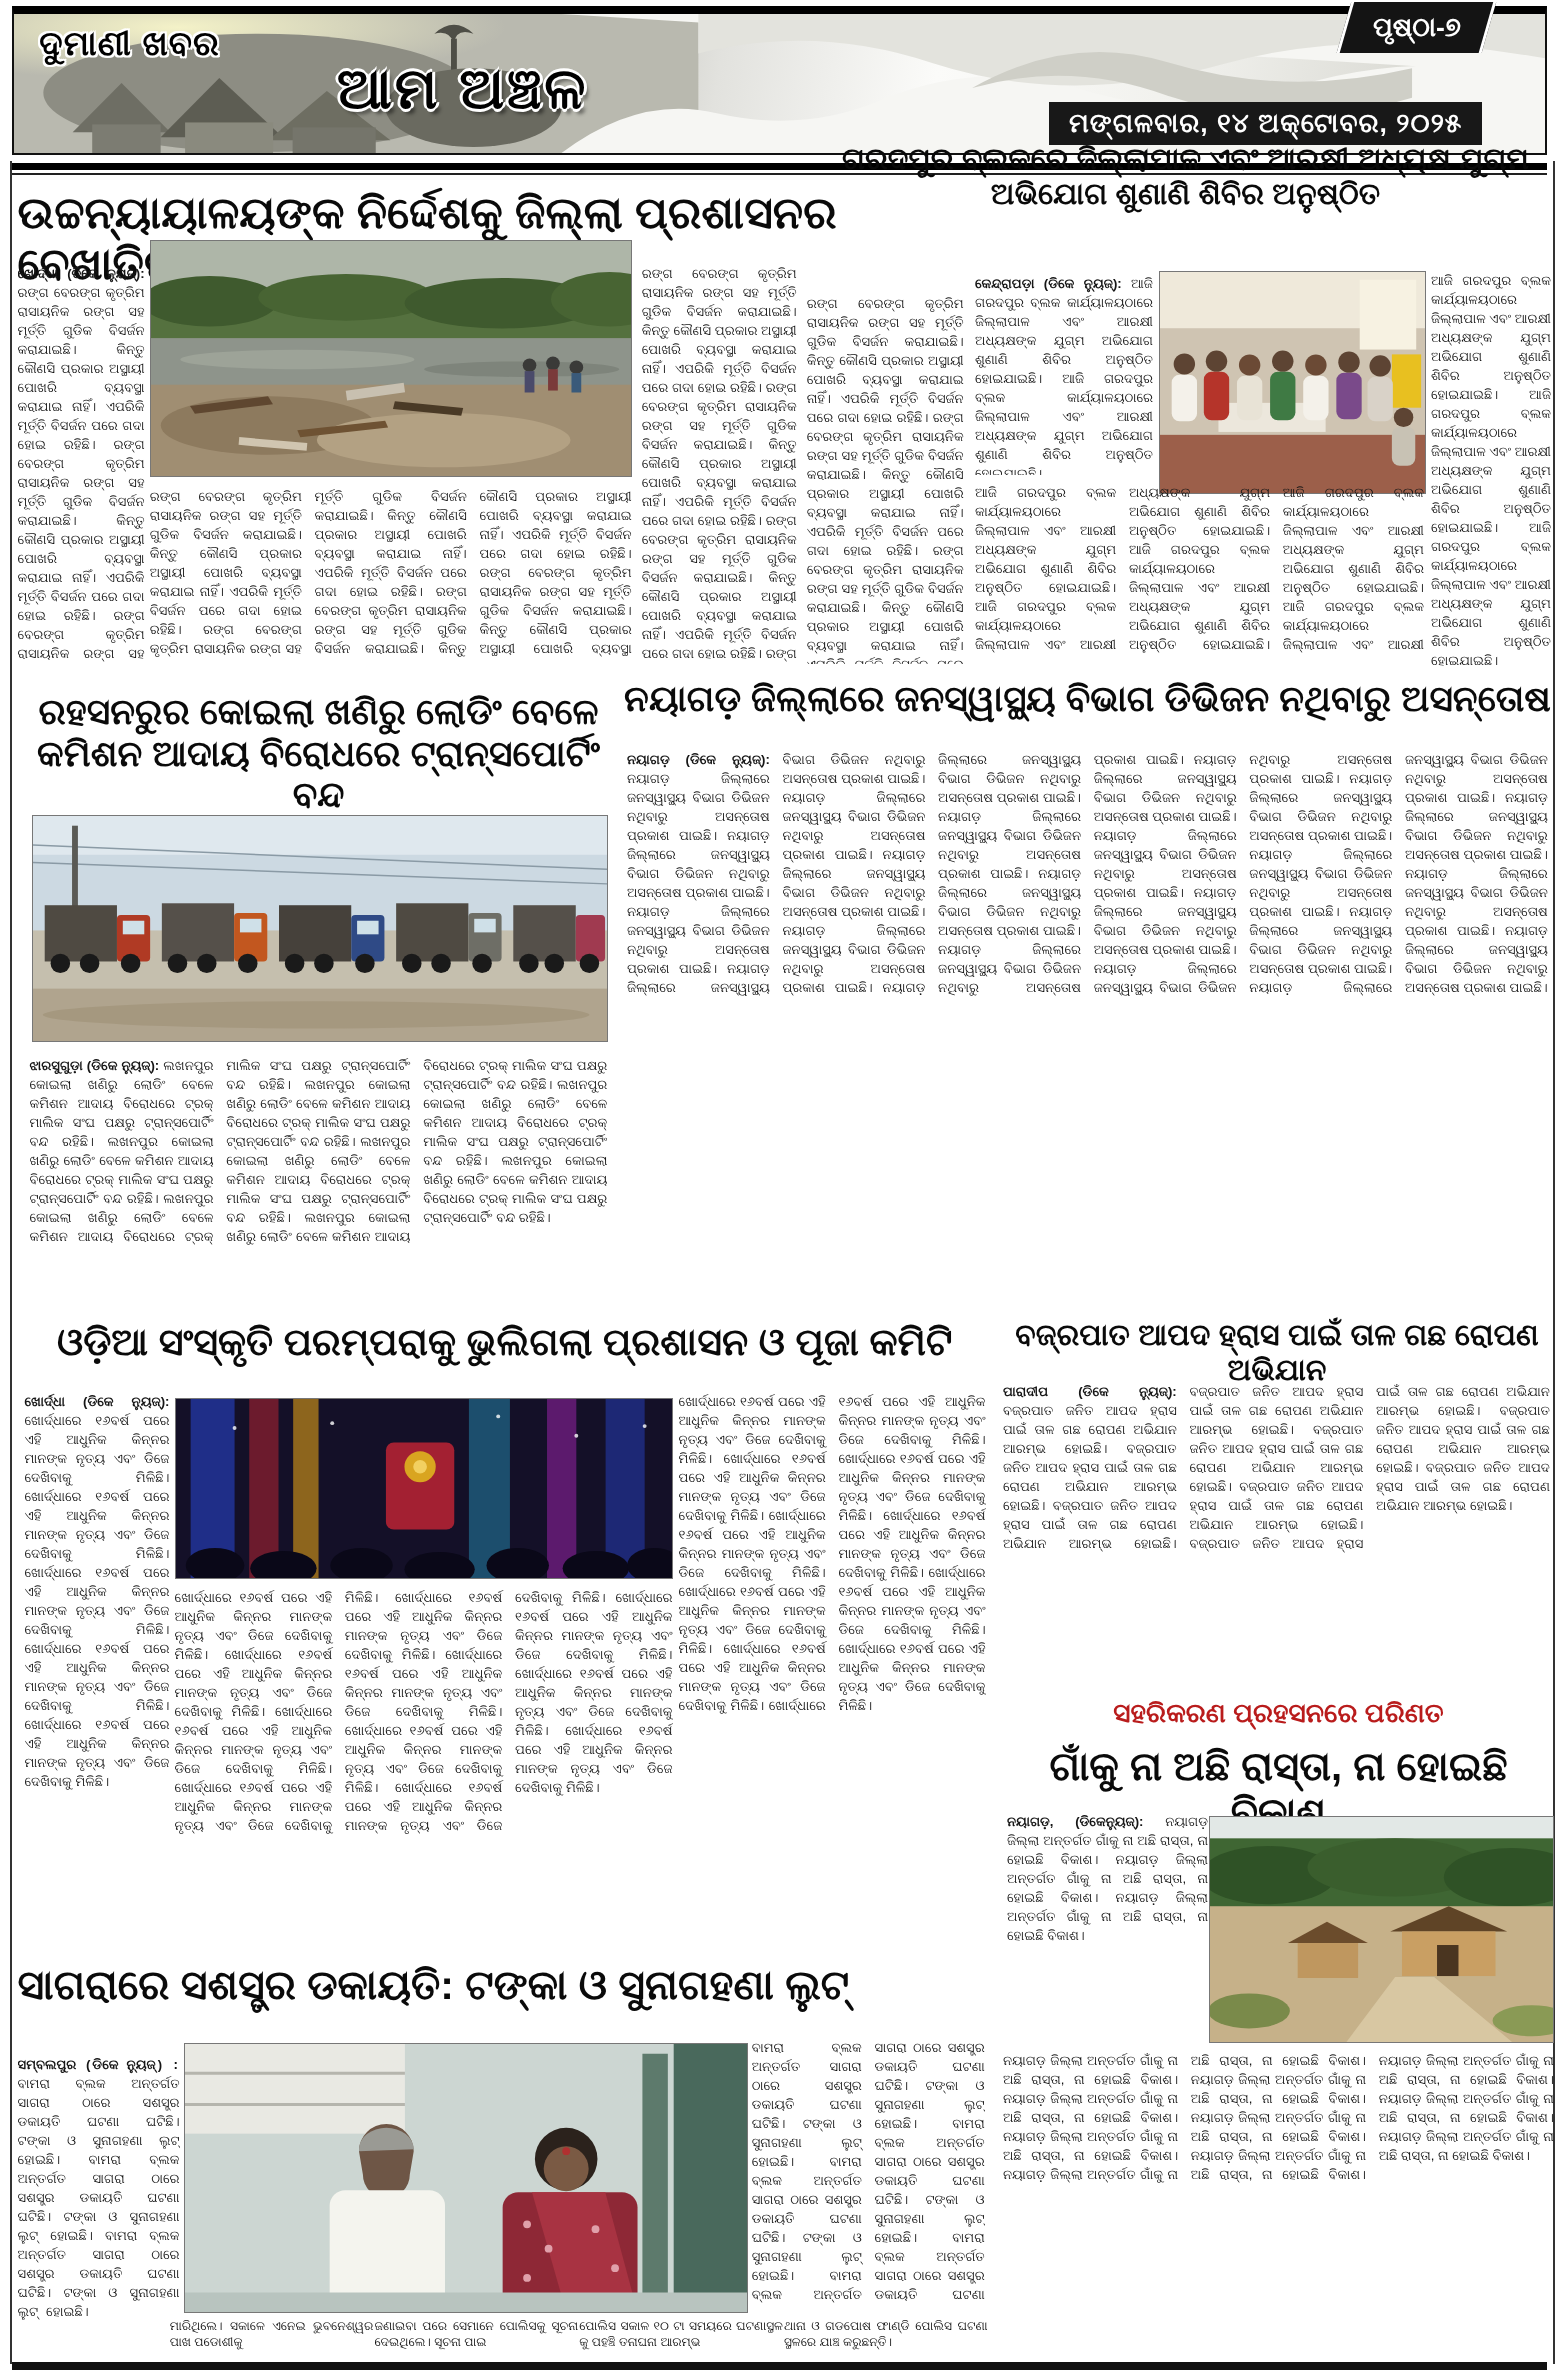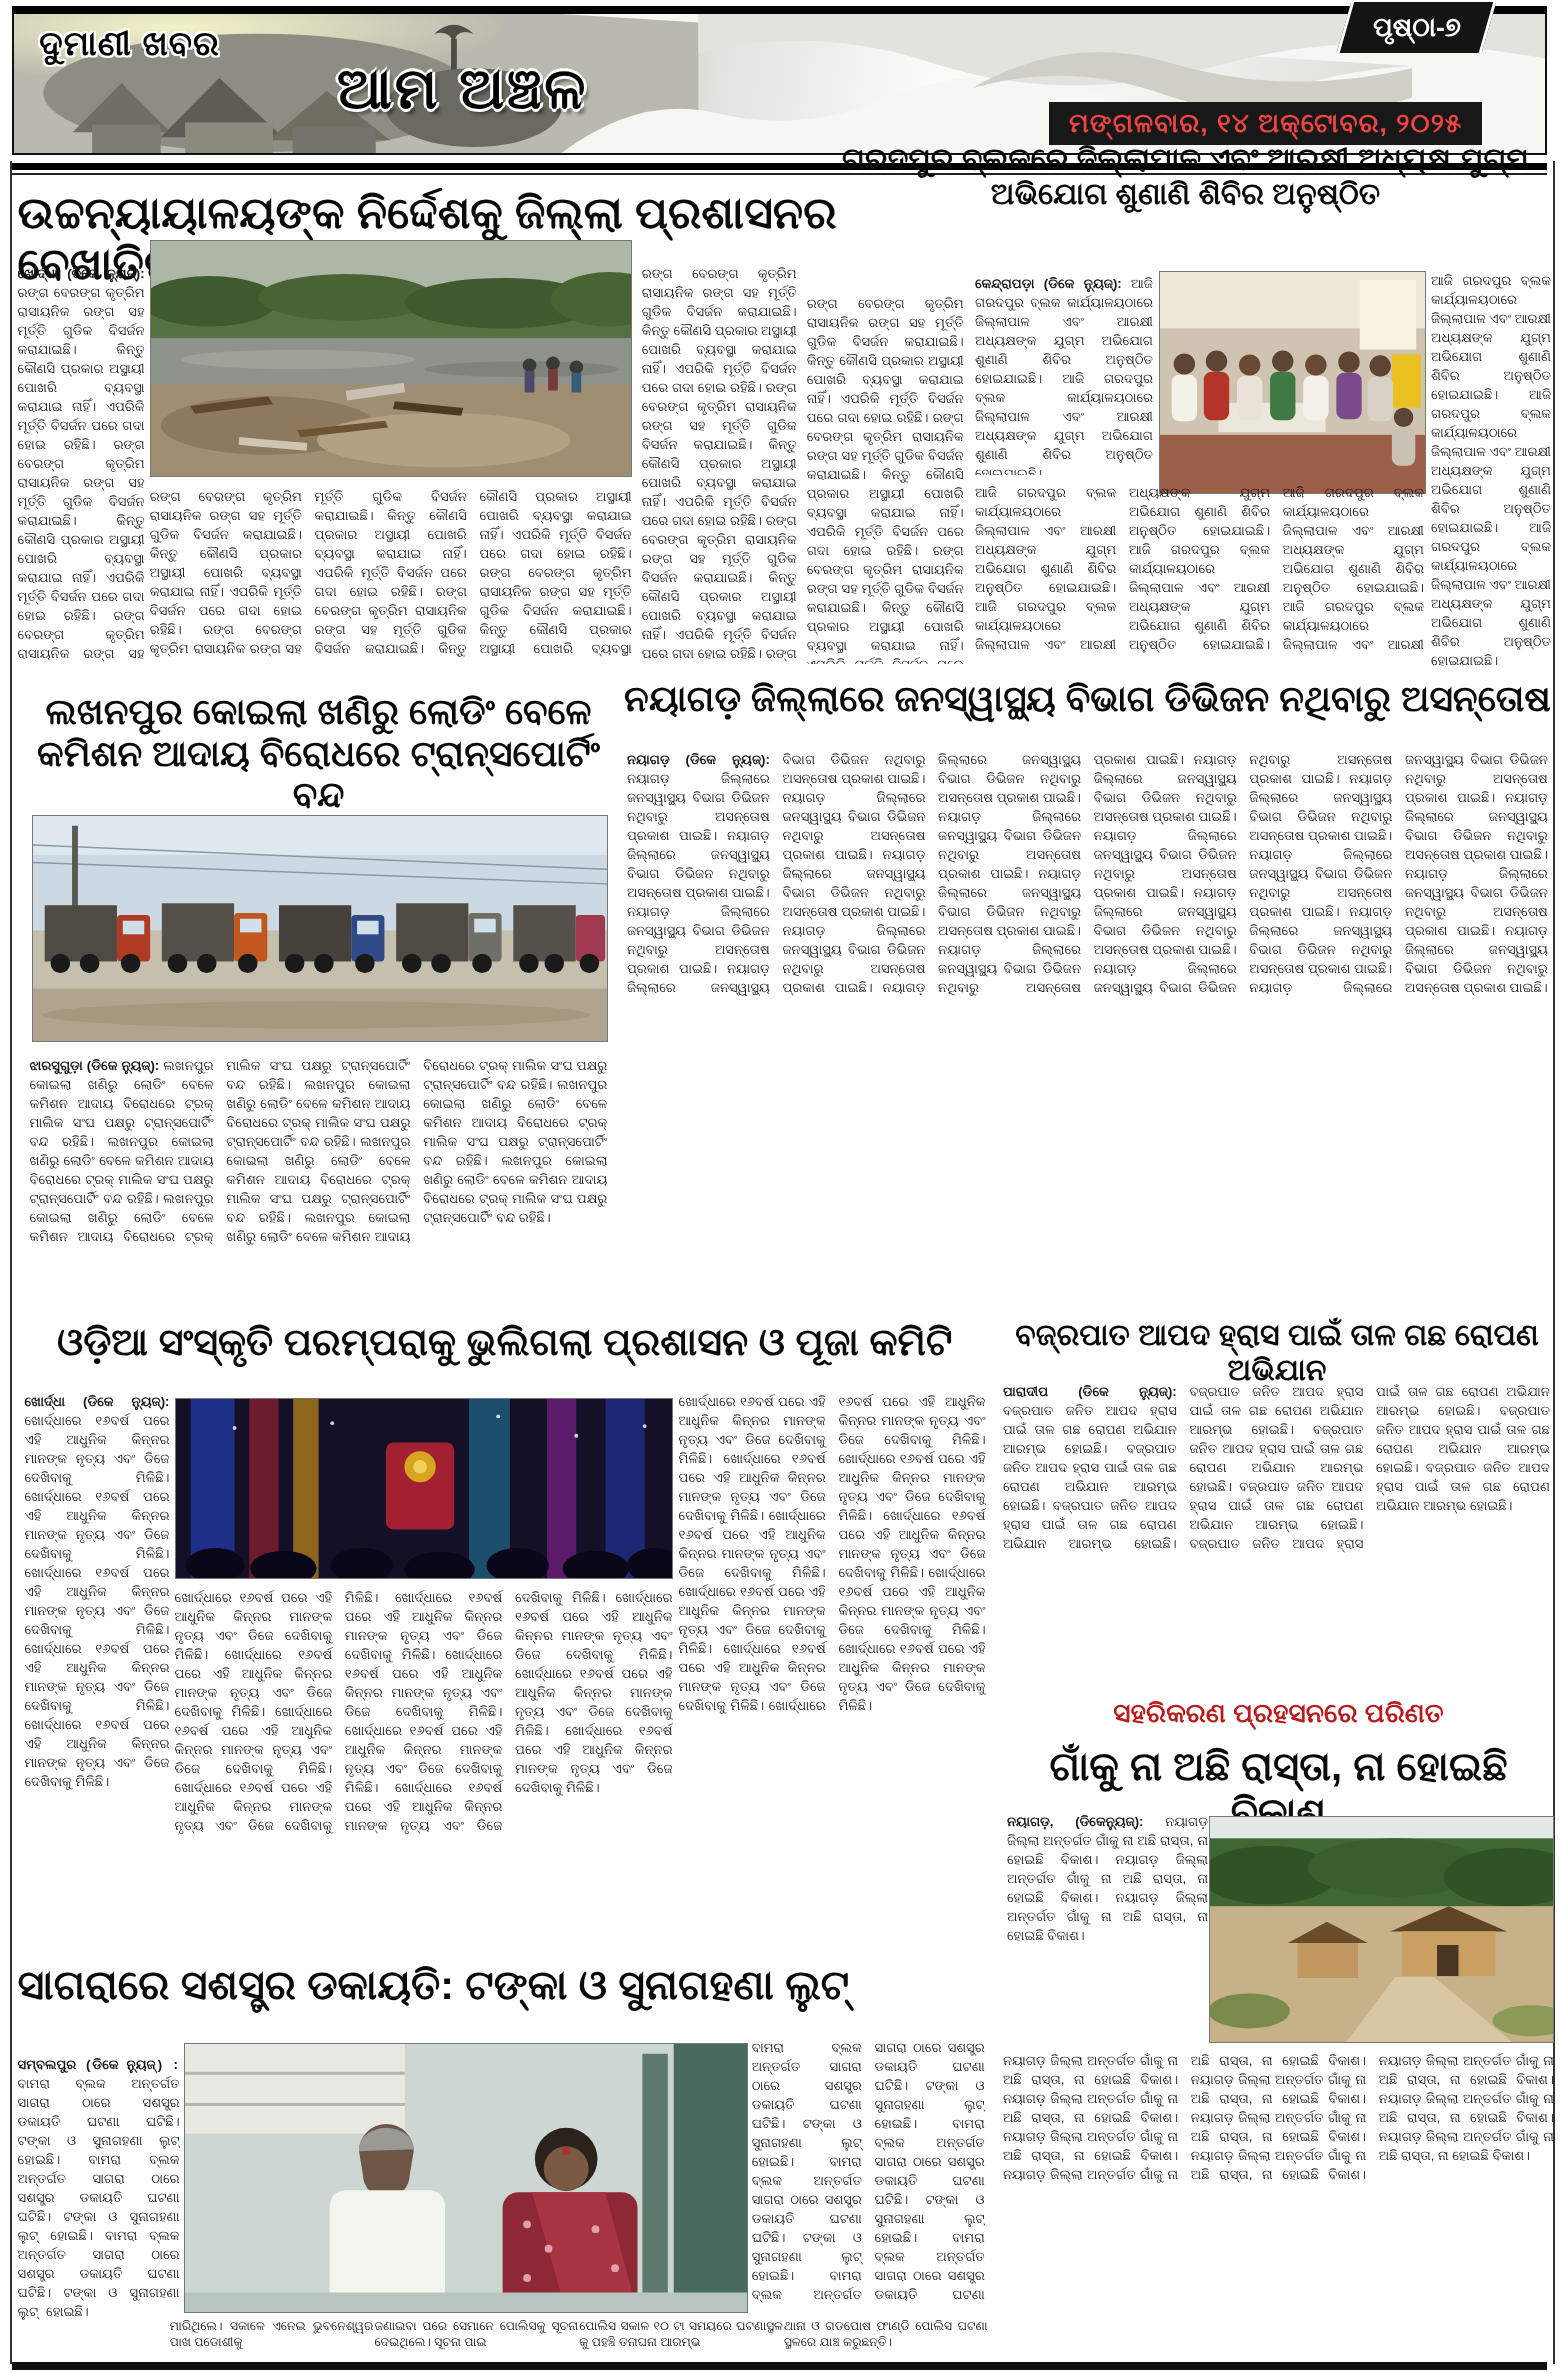--- a/index.html
+++ b/index.html
@@ -12,21 +12,21 @@
           background:linear-gradient(100deg,#c9c9bb 0%,#8a8a82 16%,#a9a9a1 30%,#e2e2de 46%,#fbfbf9 60%,#f1f1ed 76%,#dcdcd6 90%,#c8c8c2 100%);}
   .banner svg{display:block;width:100%;height:100%;}
   .paper-name{position:absolute;left:25.5px;top:9.8px;font-size:34px;font-weight:bold;color:#000;
           letter-spacing:1px;
           text-shadow:-2px 0 #fff,2px 0 #fff,0 -2px #fff,0 2px #fff,-2px -2px #fff,2px 2px #fff,-2px 2px #fff,2px -2px #fff;}
   .section-title{position:absolute;left:323px;top:41px;font-size:57px;font-weight:900;color:#000;letter-spacing:2.9px;
           text-shadow:-2.9px 0 #fff,2.9px 0 #fff,0 -2.9px #fff,0 2.9px #fff,3.9px 4.9px 3.9px rgba(0,0,0,.45);}
   .page-tag{position:absolute;right:73px;top:2px;background:#141414;color:#fff;font-size:26.5px;font-weight:bold;
           padding:9.8px 25.5px;transform:skewX(-16deg);border-left:3.9px solid #fff;border-right:3.9px solid #fff;}
   .page-tag span{display:inline-block;transform:skewX(16deg);}
-  .date-box{position:absolute;right:80px;top:102px;background:#181818;color:#ef4444;font-size:26.5px;font-weight:bold;
+  .date-box{position:absolute;right:80px;top:102px;background:#181818;color:#ffffff;font-size:26.5px;font-weight:bold;
           padding:5.9px 19.6px;letter-spacing:1px;}
   .rule-thick{position:absolute;left:11.8px;width:1535px;height:6.9px;background:#000;}
   .rule-thin{position:absolute;left:11.8px;width:1535px;height:2px;background:#222;}
   .frame-l{position:absolute;left:9.8px;top:161px;width:2px;height:2203px;background:#333;}
   .frame-r{position:absolute;left:1553px;top:161px;width:2px;height:2203px;background:#333;}
   .bottom-bar{position:absolute;left:11.8px;top:2362px;width:1535px;height:7.8px;background:#111;}
   
   .headline{font-weight:bold;color:#0a0a0a;line-height:1.16;letter-spacing:0;}
   .centered{text-align:center;}
   .body-text{font-size:13.2px;line-height:1.44;text-align:justify;overflow:hidden;word-break:break-word;color:#161616;}
@@ -145,21 +145,21 @@
           <rect x="213" y="108" width="26" height="46" rx="8" fill="#d9d2c8"></rect>
         <circle cx="250" cy="150" r="10" fill="#5d4433"></circle>
           <rect x="238" y="160" width="24" height="40" rx="8" fill="#c8c2b4"></rect>
       </svg>
     </div>
     <div class="body-text abs" style="left:613px;top:129px;width:120px;height:397px;">ଆଜି ଗରଦପୁର ବ୍ଲକ କାର୍ଯ୍ୟାଳୟଠାରେ ଜିଲ୍ଲାପାଳ ଏବଂ ଆରକ୍ଷୀ ଅଧ୍ୟକ୍ଷଙ୍କ ଯୁଗ୍ମ ଅଭିଯୋଗ ଶୁଣାଣି ଶିବିର ଅନୁଷ୍ଠିତ ହୋଇଯାଇଛି। ଆଜି ଗରଦପୁର ବ୍ଲକ କାର୍ଯ୍ୟାଳୟଠାରେ ଜିଲ୍ଲାପାଳ ଏବଂ ଆରକ୍ଷୀ ଅଧ୍ୟକ୍ଷଙ୍କ ଯୁଗ୍ମ ଅଭିଯୋଗ ଶୁଣାଣି ଶିବିର ଅନୁଷ୍ଠିତ ହୋଇଯାଇଛି। ଆଜି ଗରଦପୁର ବ୍ଲକ କାର୍ଯ୍ୟାଳୟଠାରେ ଜିଲ୍ଲାପାଳ ଏବଂ ଆରକ୍ଷୀ ଅଧ୍ୟକ୍ଷଙ୍କ ଯୁଗ୍ମ ଅଭିଯୋଗ ଶୁଣାଣି ଶିବିର ଅନୁଷ୍ଠିତ ହୋଇଯାଇଛି।</div>
     <div class="body-text cols-3 abs" style="left:157px;top:341px;width:449px;height:186px;">ଆଜି ଗରଦପୁର ବ୍ଲକ କାର୍ଯ୍ୟାଳୟଠାରେ ଜିଲ୍ଲାପାଳ ଏବଂ ଆରକ୍ଷୀ ଅଧ୍ୟକ୍ଷଙ୍କ ଯୁଗ୍ମ ଅଭିଯୋଗ ଶୁଣାଣି ଶିବିର ଅନୁଷ୍ଠିତ ହୋଇଯାଇଛି। ଆଜି ଗରଦପୁର ବ୍ଲକ କାର୍ଯ୍ୟାଳୟଠାରେ ଜିଲ୍ଲାପାଳ ଏବଂ ଆରକ୍ଷୀ ଅଧ୍ୟକ୍ଷଙ୍କ ଯୁଗ୍ମ ଅଭିଯୋଗ ଶୁଣାଣି ଶିବିର ଅନୁଷ୍ଠିତ ହୋଇଯାଇଛି। ଆଜି ଗରଦପୁର ବ୍ଲକ କାର୍ଯ୍ୟାଳୟଠାରେ ଜିଲ୍ଲାପାଳ ଏବଂ ଆରକ୍ଷୀ ଅଧ୍ୟକ୍ଷଙ୍କ ଯୁଗ୍ମ ଅଭିଯୋଗ ଶୁଣାଣି ଶିବିର ଅନୁଷ୍ଠିତ ହୋଇଯାଇଛି। ଆଜି ଗରଦପୁର ବ୍ଲକ କାର୍ଯ୍ୟାଳୟଠାରେ ଜିଲ୍ଲାପାଳ ଏବଂ ଆରକ୍ଷୀ ଅଧ୍ୟକ୍ଷଙ୍କ ଯୁଗ୍ମ ଅଭିଯୋଗ ଶୁଣାଣି ଶିବିର ଅନୁଷ୍ଠିତ ହୋଇଯାଇଛି। ଆଜି ଗରଦପୁର ବ୍ଲକ କାର୍ଯ୍ୟାଳୟଠାରେ ଜିଲ୍ଲାପାଳ ଏବଂ ଆରକ୍ଷୀ ଅଧ୍ୟକ୍ଷଙ୍କ ଯୁଗ୍ମ ଅଭିଯୋଗ ଶୁଣାଣି ଶିବିର ଅନୁଷ୍ଠିତ ହୋଇଯାଇଛି। ଆଜି ଗରଦପୁର ବ୍ଲକ କାର୍ଯ୍ୟାଳୟଠାରେ ଜିଲ୍ଲାପାଳ ଏବଂ ଆରକ୍ଷୀ ଅଧ୍ୟକ୍ଷଙ୍କ ଯୁଗ୍ମ ଅଭିଯୋଗ ଶୁଣାଣି ଶିବିର ଅନୁଷ୍ଠିତ ହୋଇଯାଇଛି।</div>
   </div>
 
   <div class="abs" style="left:24.5px;top:686px;width:588px;height:627px;">
-    <div class="headline centered abs" style="left:0;top:4.9px;width:588px;font-size:36px;">ଲଖନପୁର କୋଇଲା ଖଣିରୁ ଲୋଡିଂ ବେଳେ କମିଶନ ଆଦାୟ ବିରୋଧରେ ଟ୍ରାନ୍ସପୋର୍ଟିଂ ବନ୍ଦ</div>
+    <div class="headline centered abs" style="left:0;top:4.9px;width:588px;font-size:36px;">ରହସନରୁର କୋଇଲା ଖଣିରୁ ଲୋଡିଂ ବେଳେ କମିଶନ ଆଦାୟ ବିରୋଧରେ ଟ୍ରାନ୍ସପୋର୍ଟିଂ ବନ୍ଦ</div>
     <div class="photo abs" style="left:7.8px;top:129px;width:576px;height:227px;" aria-label="Parked coal transport trucks at Lakhanpur">
       <svg viewBox="0 0 588 232" preserveAspectRatio="none">
         <rect width="588" height="130" fill="#ccd9e2"></rect>
         <rect width="588" height="40" fill="#dfe8ee"></rect>
         <line x1="0" y1="30" x2="588" y2="55" stroke="#8a9aa5" stroke-width="1.5"></line>
         <line x1="0" y1="48" x2="588" y2="70" stroke="#8a9aa5" stroke-width="1.5"></line>
         <rect x="40" y="10" width="6" height="105" fill="#5a5a55"></rect>
         <rect y="118" width="588" height="62" fill="#c5bfae"></rect>
         <rect y="178" width="588" height="54" fill="#b0a48e"></rect>
         <g>

